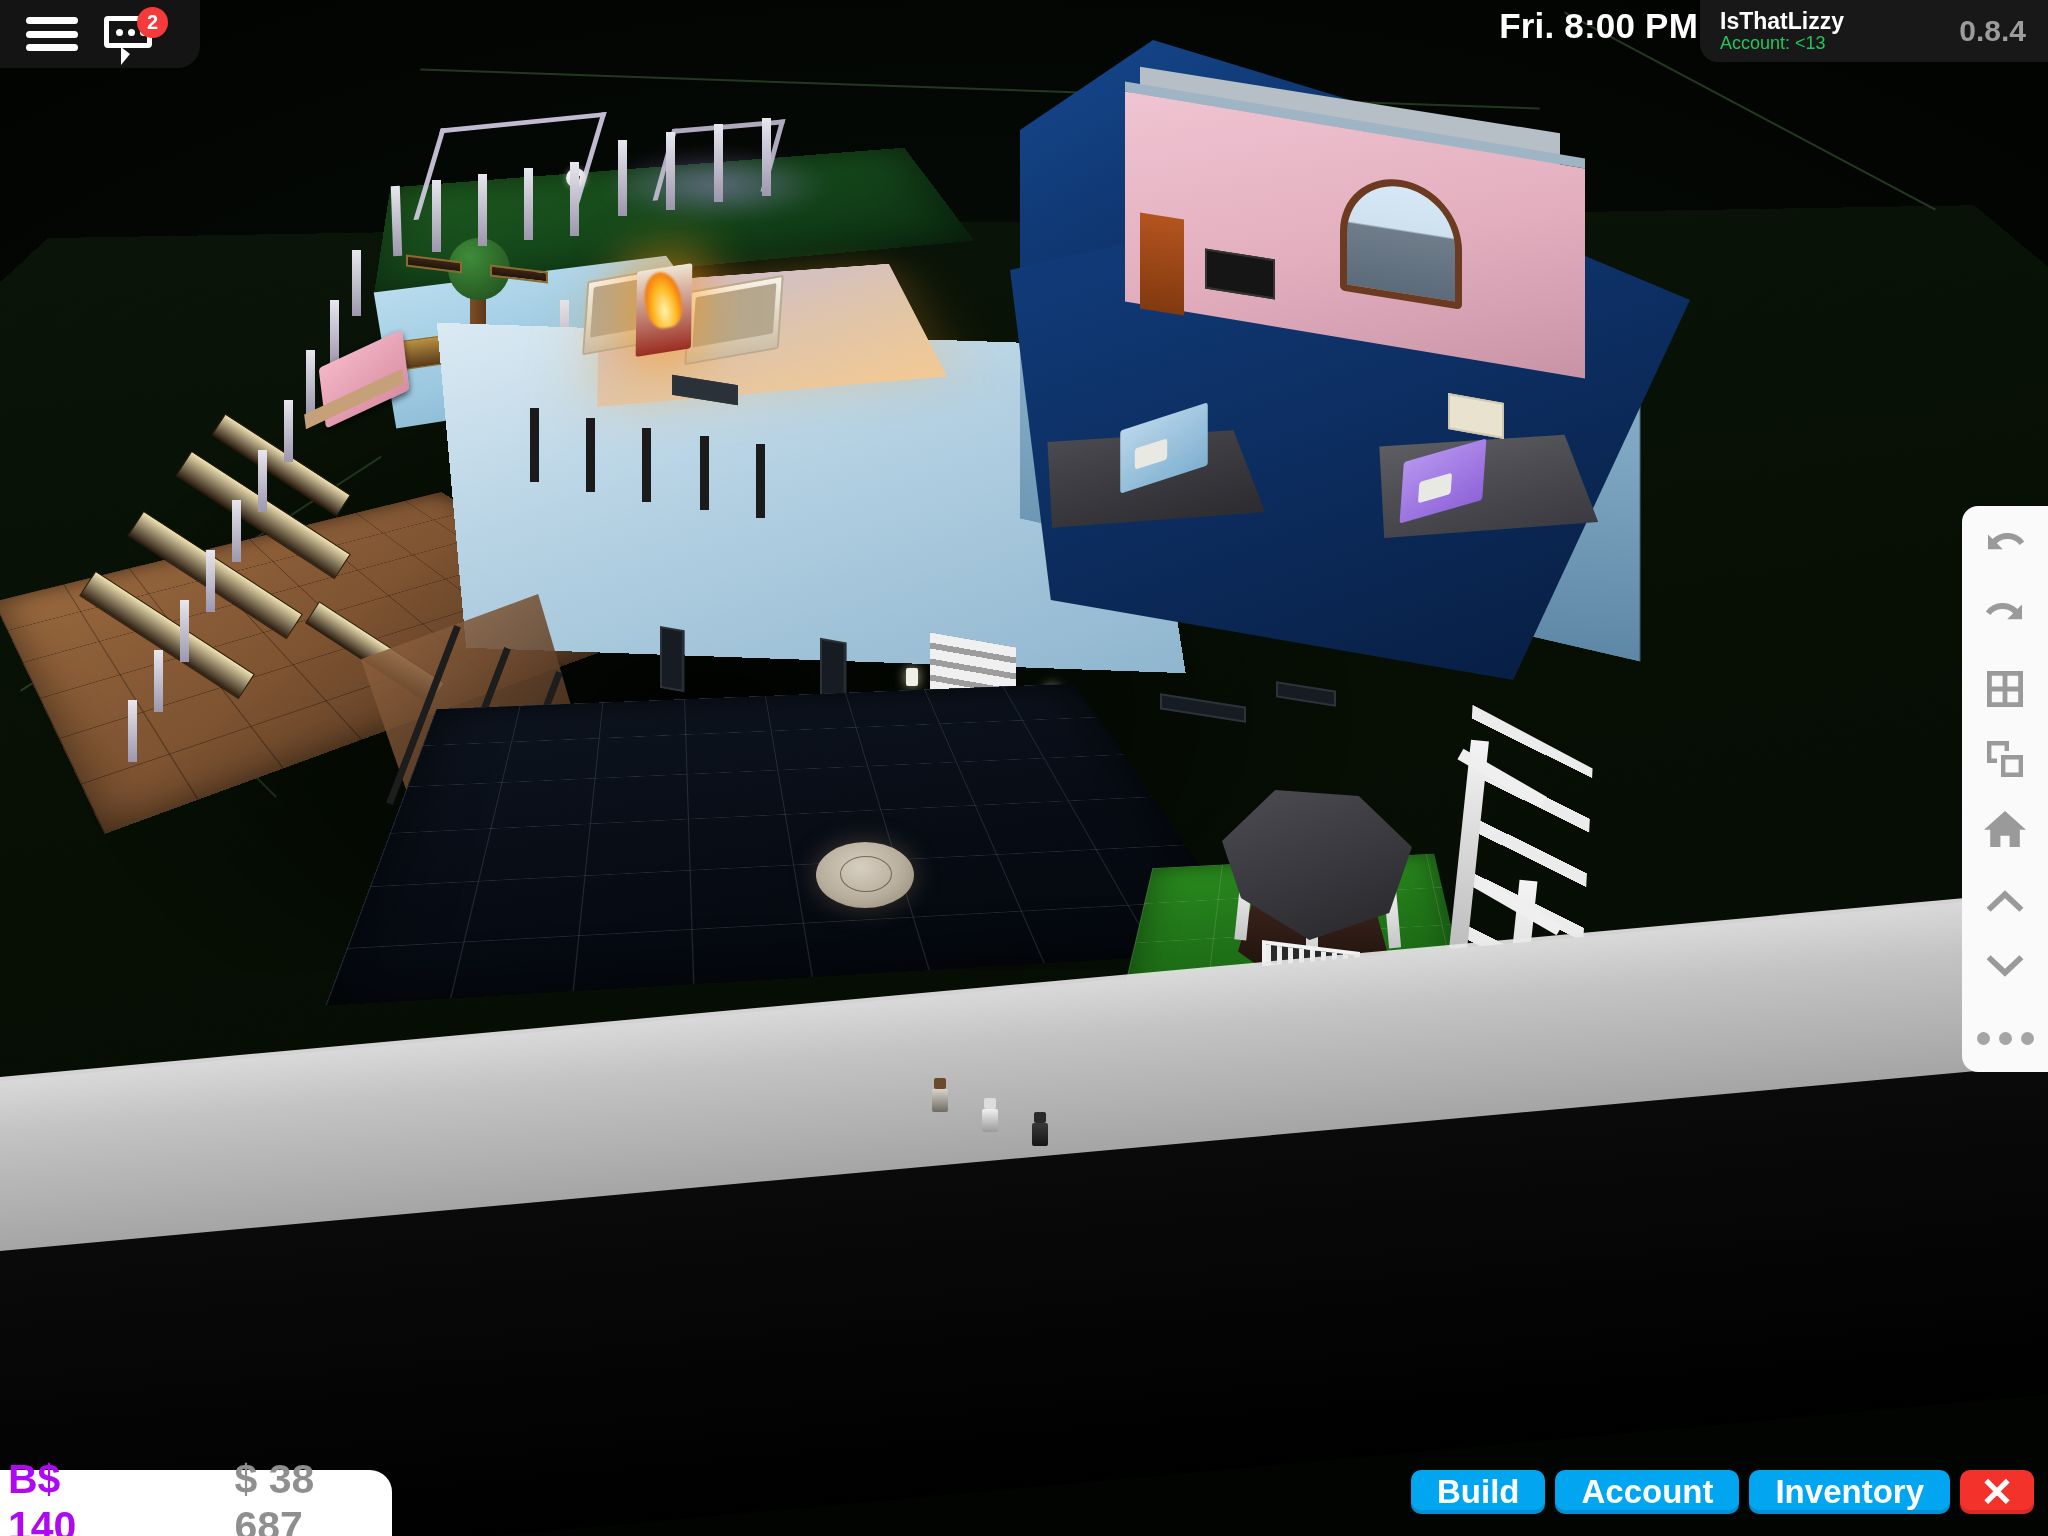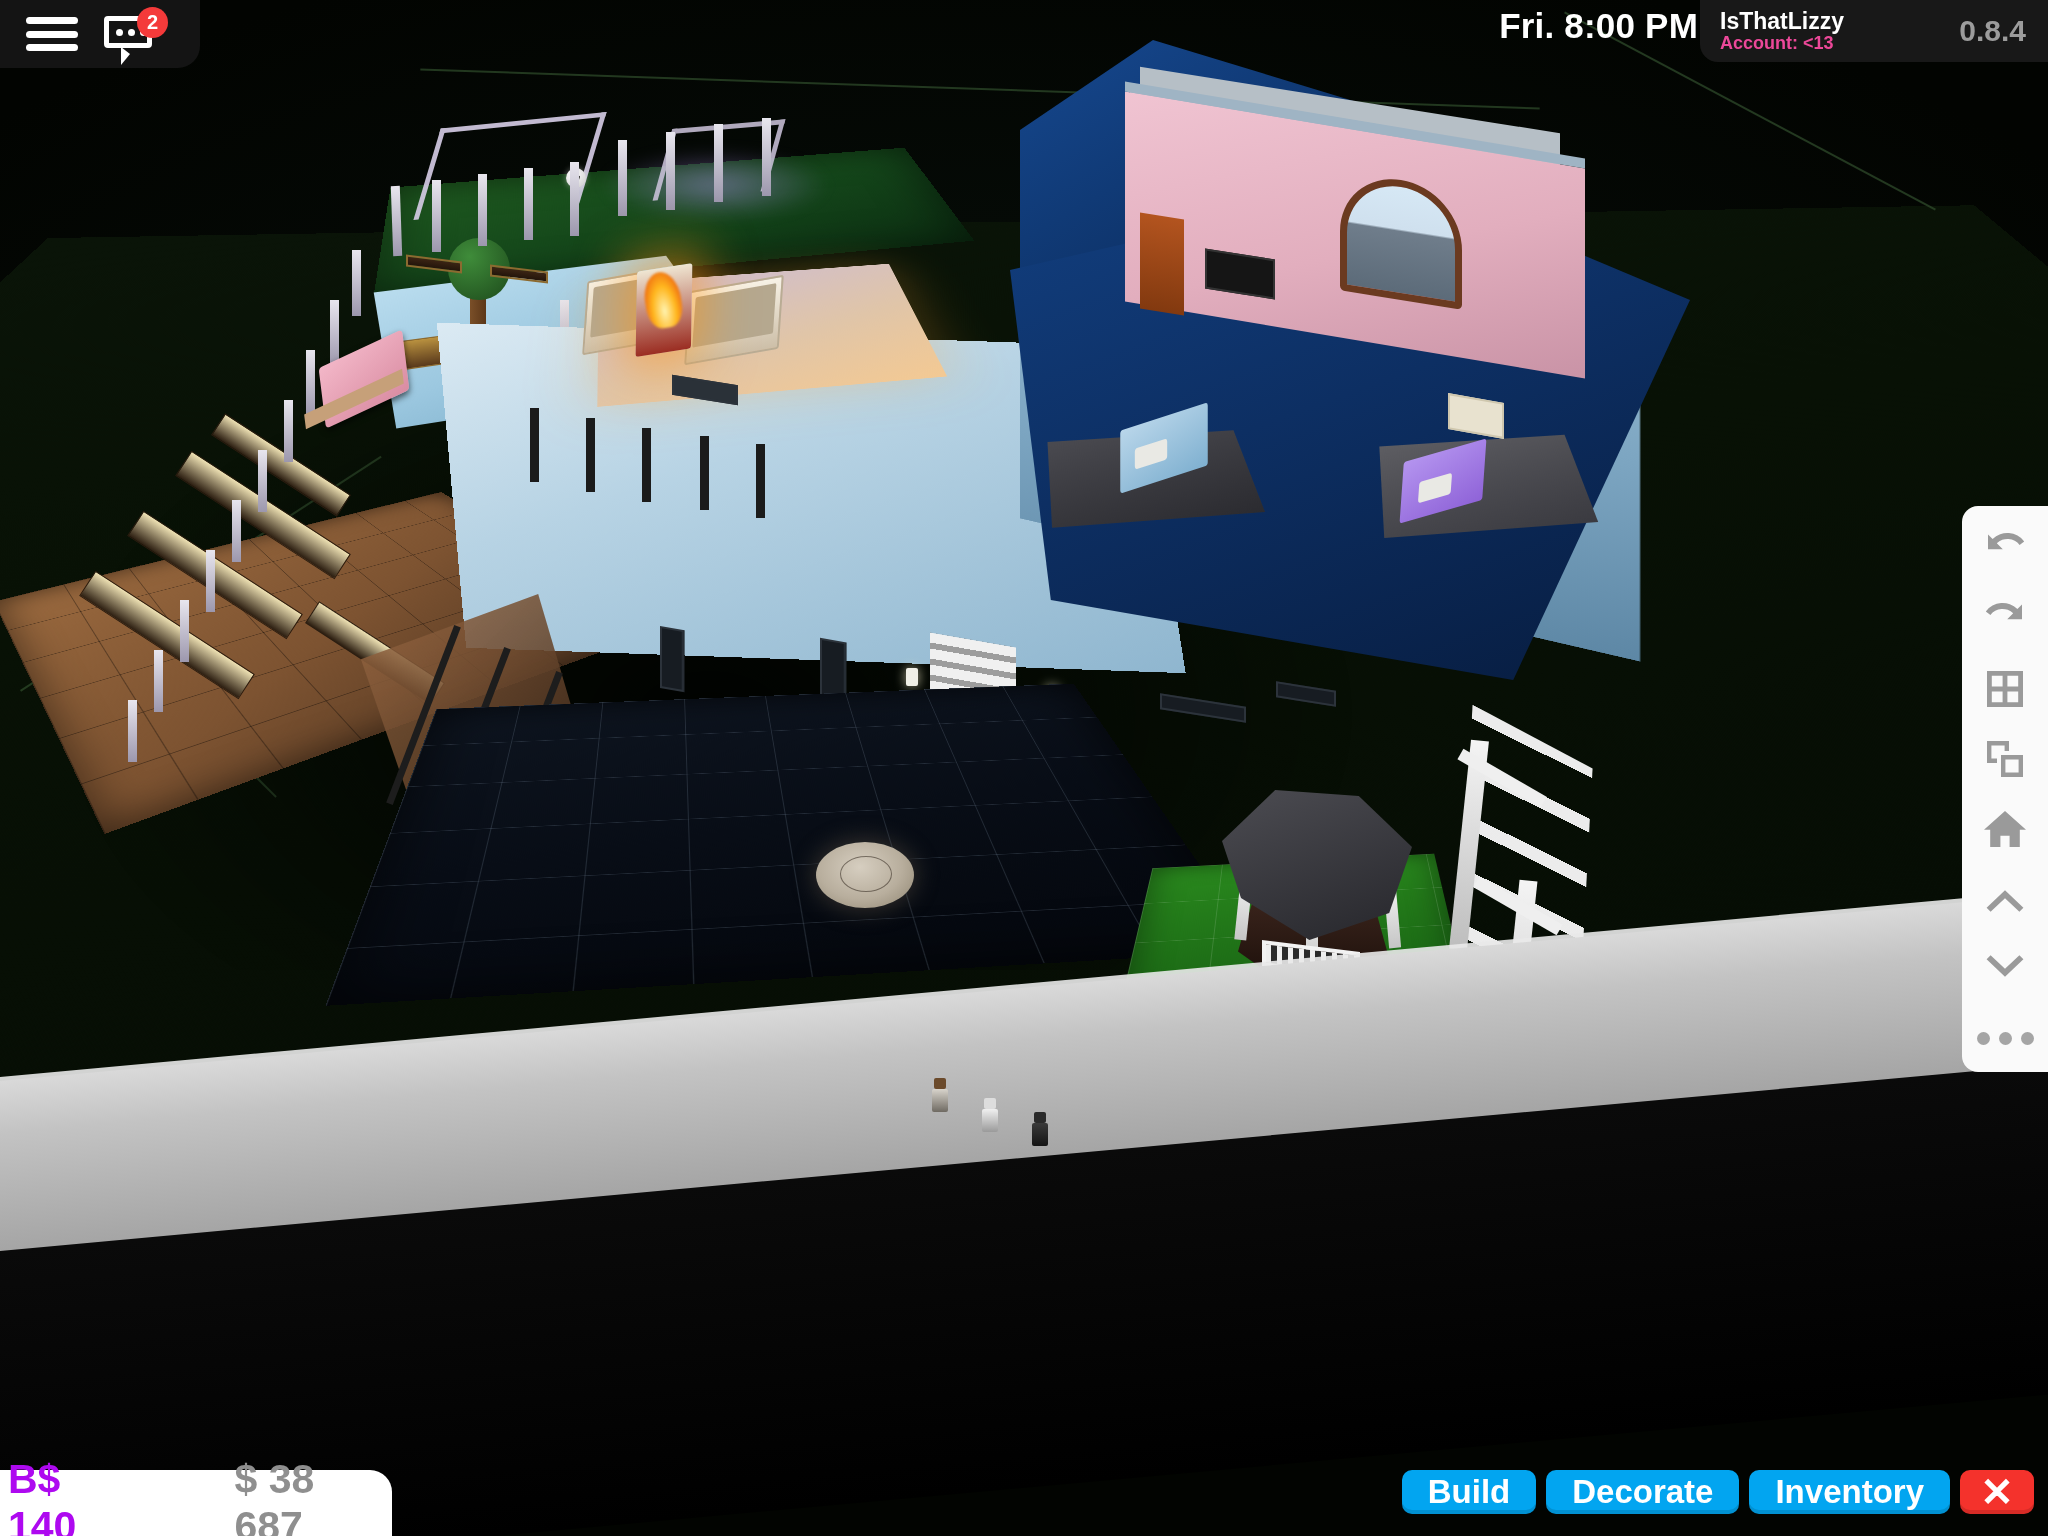--- a/index.html
+++ b/index.html
@@ -219,21 +219,21 @@
         display:flex; align-items:center; justify-content:center; padding:0 4px; }
 
   
   #clock { position:absolute; left:1462px; top:4px; width:236px; height:44px;
         color:#fff; font-size:35px; font-weight:bold; letter-spacing:.2px;
         display:flex; align-items:center; justify-content:flex-end; }
   #accountbox { position:absolute; left:1700px; top:0; width:348px; height:62px;
         background:rgba(26,26,26,.93); border-bottom-left-radius:18px;
         display:flex; align-items:center; justify-content:space-between; padding:0 22px 0 20px; }
   .acct-name { color:#fff; font-size:23px; font-weight:bold; line-height:1.05; }
-  .acct-sub  { color:#ec4899; font-size:18px; line-height:1.15;font-weight:bold; }
+  .acct-sub  { color:#22c55e; font-size:18px; line-height:1.15; }
   .version   { color:#9c9c9c; font-size:30px; font-weight:bold; }
 
   
   #toolpanel { position:absolute; left:1962px; top:506px; width:86px; height:566px;
         background:#fafafa; border-top-left-radius:16px; border-bottom-left-radius:16px;
         display:flex; flex-direction:column; align-items:center; padding-top:10px; gap:2px; }
   .toolbtn { width:76px; height:68px; display:flex; align-items:center; justify-content:center;
         cursor:pointer; }
   .toolbtn svg { width:48px; height:48px; fill:#9a9a9a; }
   .dots3 { display:flex; gap:9px; }
@@ -481,16 +481,16 @@
   </div>
 </div>
 
 <div id="currency">
   <div class="bux">B$ 140</div>
   <div class="cash">$ 38 687</div>
 </div>
 
 <div id="actions">
   <button class="actbtn">Build</button>
-  <button class="actbtn">Decorate</button>
+  <button class="actbtn">Account</button>
   <button class="actbtn">Inventory</button>
   <button class="actbtn closebtn">✕</button>
 </div>
 
 </body></html>

